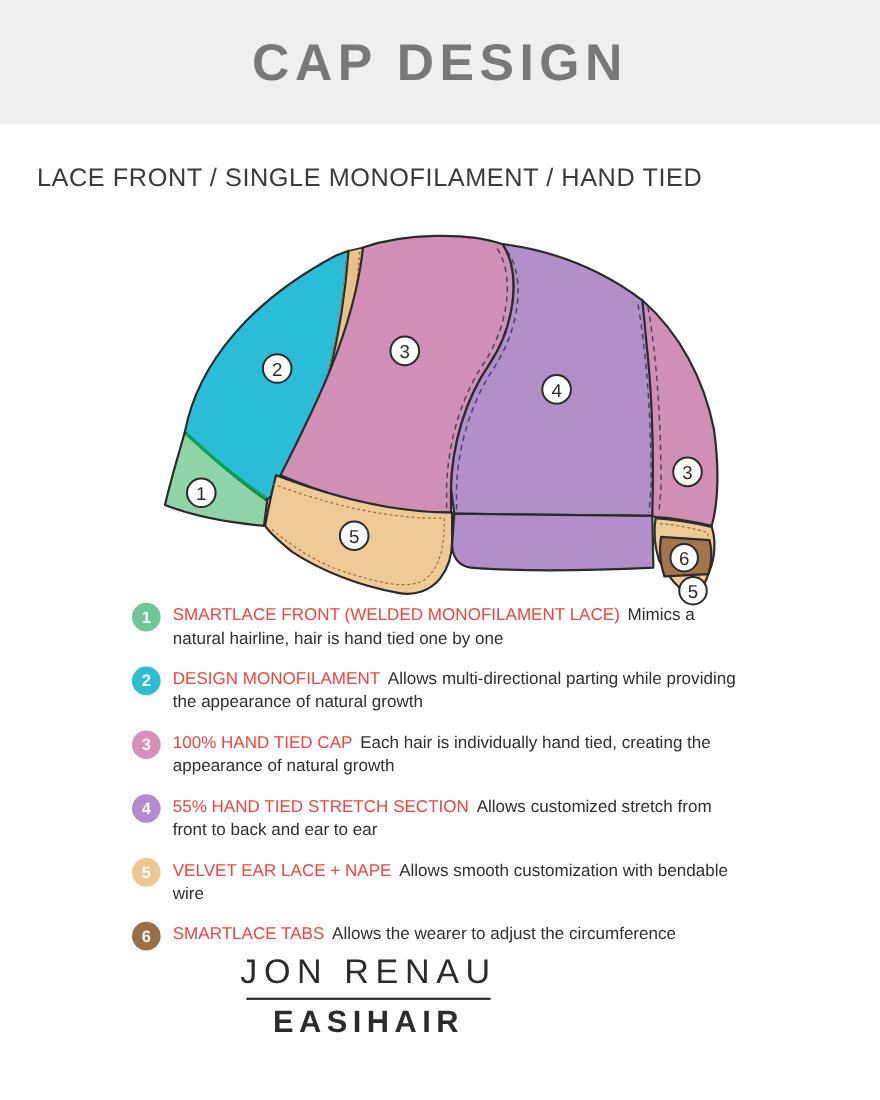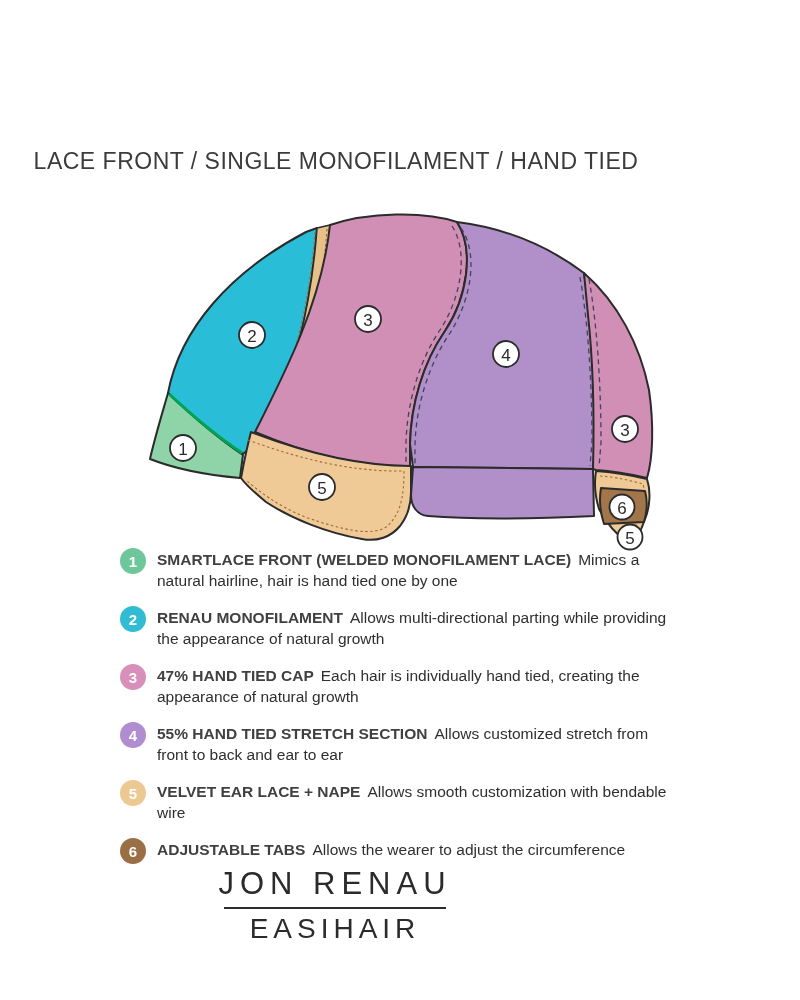--- a/index.html
+++ b/index.html
@@ -17,33 +17,36 @@
   .callout-circle{fill:#ffffff;stroke:#2b2b2b;stroke-width:1.8;}
   .callout-num{font-family:"Liberation Sans",sans-serif;font-size:17px;fill:#2b2b2b;
                text-anchor:middle;dominant-baseline:central;}
   
   .legend{position:absolute;left:120px;top:549px;width:560px;}
   .legend-row{display:flex;align-items:flex-start;gap:11px;margin-bottom:16px;}
   .legend-dot{flex:0 0 auto;width:26px;height:26px;border-radius:50%;color:#ffffff;
               font-size:15px;font-weight:bold;display:flex;align-items:center;justify-content:center;
               margin-top:-1px;}
   .legend-text{width:512px;font-size:15.5px;line-height:21px;color:#2f2f2f;}
-  .legend-title{font-weight:bold;color:#404040;margin-right:7px;}
+  .legend-title{font-weight:normal;color:#ef4444;margin-right:7px;}
   
   .footer{position:absolute;left:0;top:866px;width:670px;display:flex;flex-direction:column;
           align-items:center;color:#2b2b2b;}
   .brand-top{font-size:31px;letter-spacing:6px;font-weight:400;}
   .brand-divider{width:222px;border-top:2px solid #2b2b2b;margin:5px 0 4px 0;height:0;}
-  .brand-bottom{font-size:28px;letter-spacing:5px;font-weight:400;}
+  .brand-bottom{font-size:28px;letter-spacing:5px;font-weight:700;}
 </style>
 </head>
 <body>
 
 <div class="page">
 
+  <div class="header-band">
+    <div class="header-title">CAP DESIGN</div>
+  </div>
 
   <div class="subtitle">LACE FRONT / SINGLE MONOFILAMENT / HAND TIED</div>
 
   <svg class="diagram" viewBox="130 198 548 362" width="548" height="362">
 
     <path d="M168,393 C180,329 230,272 306,232 L317,228 C312,296 299,360 271,423 C263,437 252,447 243,454 C218,437 192,416 168,393 Z" stroke="#2b2b2b" stroke-width="2" stroke-linejoin="round" style="fill: rgb(42, 189, 215);"></path>
 
     <path d="M168,393 C162,414 155,437 150,459 C175,469 207,475 240,478 C241,470 242,462 243,455 C218,438 192,416 168,393 Z" stroke="#2b2b2b" stroke-width="2" stroke-linejoin="round" style="fill: rgb(143, 211, 169);"></path>
     <path d="M169,394 C196,419 221,439 242,453" fill="none" stroke="#00a551" stroke-width="3"></path>
 
@@ -108,41 +111,41 @@
 
   <div class="legend">
 
     <div class="legend-row">
       <div class="legend-dot" style="background: rgb(110, 199, 155);">1</div>
       <div class="legend-text"><span class="legend-title">SMARTLACE FRONT (WELDED MONOFILAMENT LACE)</span><span>Mimics a natural hairline, hair is hand tied one by one</span></div>
     </div>
 
     <div class="legend-row">
       <div class="legend-dot" style="background: rgb(48, 188, 211);">2</div>
-      <div class="legend-text"><span class="legend-title">RENAU MONOFILAMENT</span><span>Allows multi-directional parting while providing the appearance of natural growth</span></div>
+      <div class="legend-text"><span class="legend-title">DESIGN MONOFILAMENT</span><span>Allows multi-directional parting while providing the appearance of natural growth</span></div>
     </div>
 
     <div class="legend-row">
       <div class="legend-dot" style="background: rgb(216, 143, 186);">3</div>
-      <div class="legend-text"><span class="legend-title">47% HAND TIED CAP</span><span>Each hair is individually hand tied, creating the appearance of natural growth</span></div>
+      <div class="legend-text"><span class="legend-title">100% HAND TIED CAP</span><span>Each hair is individually hand tied, creating the appearance of natural growth</span></div>
     </div>
 
     <div class="legend-row">
       <div class="legend-dot" style="background: rgb(176, 140, 208);">4</div>
       <div class="legend-text"><span class="legend-title">55% HAND TIED STRETCH SECTION</span><span>Allows customized stretch from front to back and ear to ear</span></div>
     </div>
 
     <div class="legend-row">
       <div class="legend-dot" style="background: rgb(236, 200, 147);">5</div>
       <div class="legend-text"><span class="legend-title">VELVET EAR LACE + NAPE</span><span>Allows smooth customization with bendable wire</span></div>
     </div>
 
     <div class="legend-row">
       <div class="legend-dot" style="background: rgb(154, 111, 69);">6</div>
-      <div class="legend-text"><span class="legend-title">ADJUSTABLE TABS</span><span>Allows the wearer to adjust the circumference</span></div>
+      <div class="legend-text"><span class="legend-title">SMARTLACE TABS</span><span>Allows the wearer to adjust the circumference</span></div>
     </div>
 
   </div>
 
   <div class="footer">
     <div class="brand-top">JON RENAU</div>
     <div class="brand-divider"></div>
     <div class="brand-bottom">EASIHAIR</div>
   </div>
 

